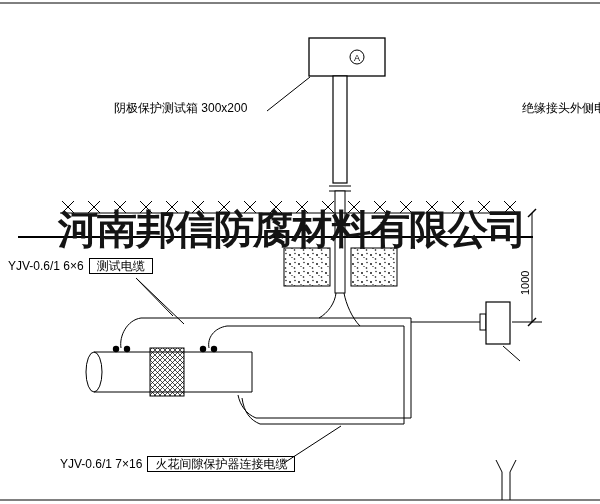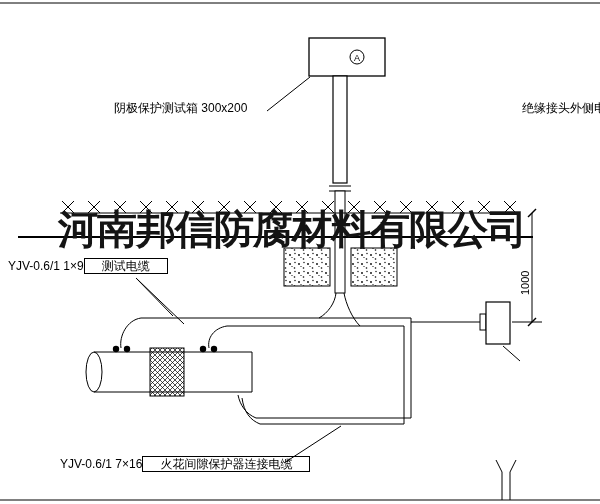--- a/index.html
+++ b/index.html
@@ -6,21 +6,21 @@
   .canvas{
     position:relative;width:600px;height:504px;background:#ffffff;
     overflow:hidden;font-family:"Liberation Sans","DejaVu Sans",sans-serif;color:#000;
   }
   .canvas svg{position:absolute;left:0;top:0;}
   .lbl{
     position:absolute;font-size:12px;line-height:15px;white-space:nowrap;
     color:#000;z-index:3;
   }
   .lbl .boxed{
-    display:inline-block;border:1px solid #000;padding:0 17px;
+    display:inline-block;border:1px solid #000;padding:0 7px;margin-left:5px;
     line-height:14px;
   }
   .lbl-testbox{left:114px;top:101px;}
   .lbl-outer{left:522px;top:101px;}
   .lbl-testcable{left:8px;top:258px;}
   .lbl-sparkgap{left:506px;top:360px;}
   .lbl-conncable{left:60px;top:456px;}
   .watermark{
     position:absolute;left:58px;top:209px;z-index:4;
     font-family:"Liberation Serif","DejaVu Serif",serif;
@@ -146,21 +146,21 @@
 
     <text x="357" y="60.5" text-anchor="middle" font-size="9">A</text>
     <text x="529" y="295" font-size="11" transform="rotate(-90 529 295)">1000</text>
   </svg>
 
   <div class="lbl lbl-testbox">阴极保护测试箱 300x200</div>
 
   <div class="lbl lbl-outer">绝缘接头外侧电缆</div>
 
   <div class="lbl lbl-testcable">
-    <span>YJV-0.6/1 1×9</span><span class="boxed">测试电缆</span>
+    <span>YJV-0.6/1 6×6</span><span class="boxed">测试电缆</span>
   </div>
 
 
   <div class="lbl lbl-conncable">
     <span>YJV-0.6/1 7×16</span><span class="boxed">火花间隙保护器连接电缆</span>
   </div>
 
   <div class="watermark">河南邦信防腐材料有限公司</div>
 
 </div>

